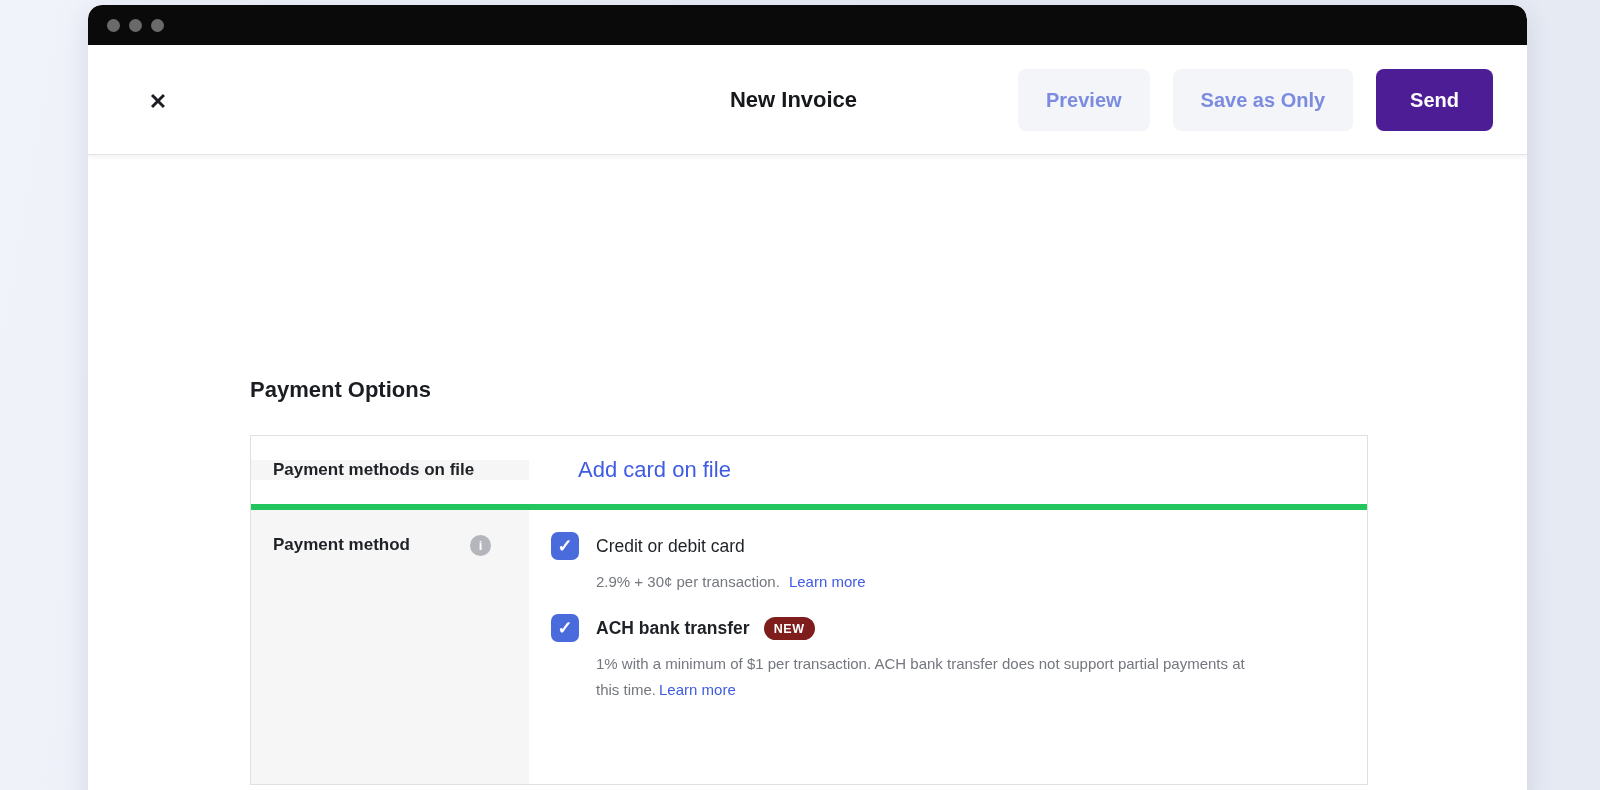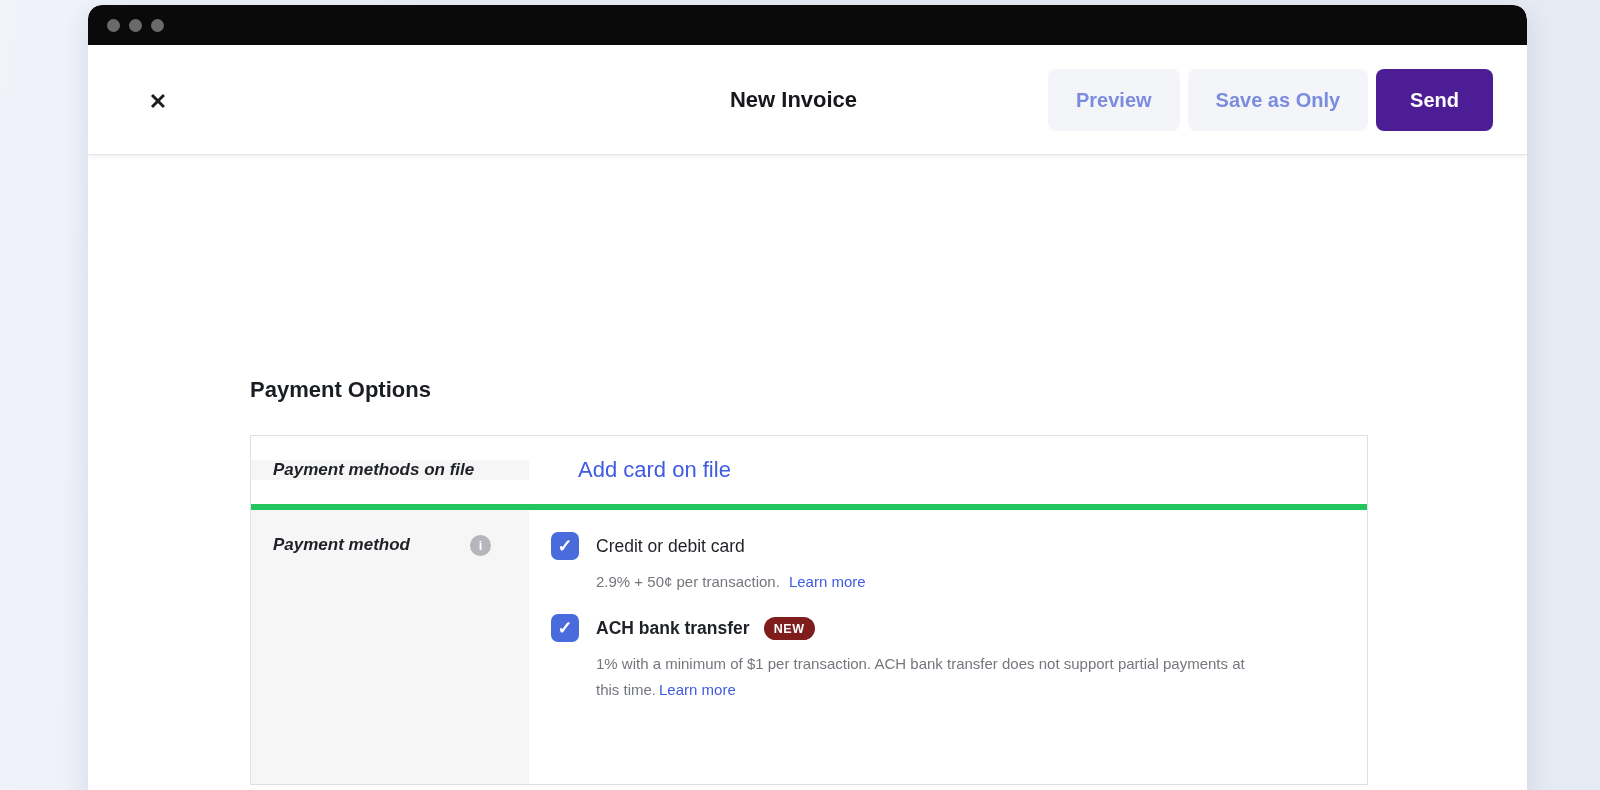--- a/index.html
+++ b/index.html
@@ -35,21 +35,21 @@
     font-size:22px; font-weight:700; color:#1c1e22;
     display:flex; align-items:center; justify-content:center; cursor:pointer;
   }
   .modal-title {
     position:absolute; left:50%; top:50%;
     transform:translate(-50%,-50%); margin-left:-14px;
     font-size:22px; font-weight:700; color:#16181c; white-space:nowrap;
   }
   .header-buttons {
     position:absolute; right:34px; top:24px; height:62px;
-    display:flex; gap:8px;
+    display:flex; gap:23px;
   }
   .btn {
     height:62px; border:none; border-radius:8px; cursor:pointer;
     font-family:"Liberation Sans", sans-serif;
     font-size:20px; font-weight:600; padding:0 28px; white-space:nowrap;
   }
   .btn-ghost { background:#f4f5f8; color:#7b8ce0; }
   .btn-primary { background:#4c1d95; color:#ffffff; padding:0 34px; }
 
   
@@ -71,21 +71,21 @@
   .leftcol {
     width:278px; flex:0 0 278px; background:#f6f6f7;
     padding-left:22px;
   }
   .rightcol { flex:1; padding-left:22px; }
   .row-center { align-items:center; }
   .row-center .leftcol, .row-center .rightcol { display:flex; align-items:center; }
   .row1 { height:68px; }
   .row2 { height:280px; }
 
-  .row-label { font-size:17px; font-weight:700; color:#1e2126;font-style:italic; }
+  .row-label { font-size:17px; font-weight:700; color:#1e2126; }
 
   .leftcol-flex {
     display:flex; justify-content:space-between; align-items:flex-start;
     padding:25px 38px 0 22px;
   }
   .info-icon {
     width:21px; height:21px; border-radius:50%; background:#b4b6bc;
     color:#fff; font-size:13px; font-weight:700; font-style:normal;
     display:flex; align-items:center; justify-content:center; cursor:pointer;
   }
@@ -162,21 +162,21 @@
 
         <div class="rightcol">
           <div class="options">
 
             <div class="opt">
               <div class="opt-head">
                 <span class="checkbox checked">✓</span>
                 <span class="opt-label w500">Credit or debit card</span>
               </div>
               <div class="opt-desc desc-gap">
-                <span>2.9% + 50¢ per transaction.</span><a class="link">Learn more</a>
+                <span>2.9% + 30¢ per transaction.</span><a class="link">Learn more</a>
               </div>
             </div>
 
             <div class="opt">
               <div class="opt-head">
                 <span class="checkbox checked">✓</span>
                 <span class="opt-label w700">ACH bank transfer</span>
                 <span class="badge-new">NEW</span>
               </div>
               <div class="opt-desc">

